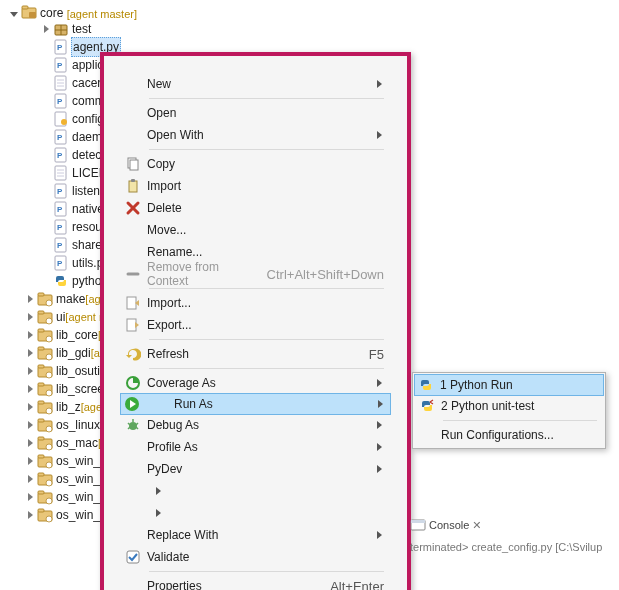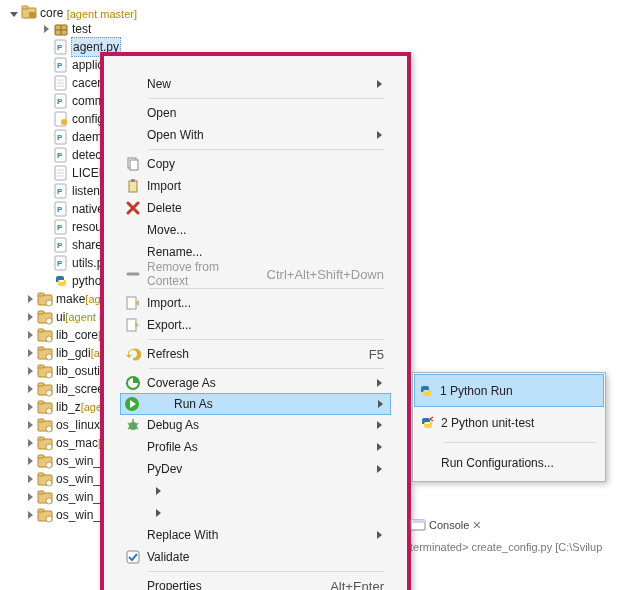--- a/index.html
+++ b/index.html
@@ -21,21 +21,21 @@
   .menu .row.hl { background: #bde1fa; border: 1px solid #6fb4e6; margin: -1px; padding: 0 5px 0 1px; gap: 28px; }
   .menu .row .mic { width: 20px; height: 16px; display: inline-flex; align-items: center; justify-content: center; margin-right: 4px; }
   .menu .row .txt { flex: 1; color: #222; }
   .menu .row.dis .txt, .menu .row.dis .sc { color: #9a9a9a; }
   .menu .row .sc { color: #555; font-size: 13px; margin-left: 10px; }
   .menu .row .sub { color: #444; font-size: 10px; margin-left: 6px; }
   .menu hr { border: none; border-top: 1px solid #d9d9d9; margin: 3px 6px 3px 28px; }
 
   
   .submenu { position: absolute; top: 372px; left: 412px; width: 194px; background: #f5f5f5; border: 1px solid #b2b2b2; box-shadow: 2px 2px 6px rgba(0,0,0,.25); padding: 2px; }
-  .submenu .row { display: flex; align-items: center; height: 33px; padding: 0 6px 0 2px; }
+  .submenu .row { display: flex; align-items: center; height: 22px; padding: 0 6px 0 2px; }
   .submenu .row.hl { background: #bde1fa; border: 1px solid #6fb4e6; margin: -1px; padding: 0 5px 0 1px; }
   .submenu .row .mic { width: 20px; height: 16px; display: inline-flex; align-items: center; justify-content: center; margin-right: 4px; }
   .submenu .row .txt { flex: 1; color: #222; }
   .submenu hr { border: none; border-top: 1px solid #d9d9d9; margin: 3px 6px 3px 28px; }
 
   
   .console { position: absolute; left: 410px; top: 515px; width: 252px; }
   .tabbar { display: flex; align-items: center; gap: 4px; padding: 2px 0; }
   .tab { display: flex; align-items: center; gap: 3px; font-size: 11px; color: #444; }
   .closex { color: #777; font-size: 11px; }

